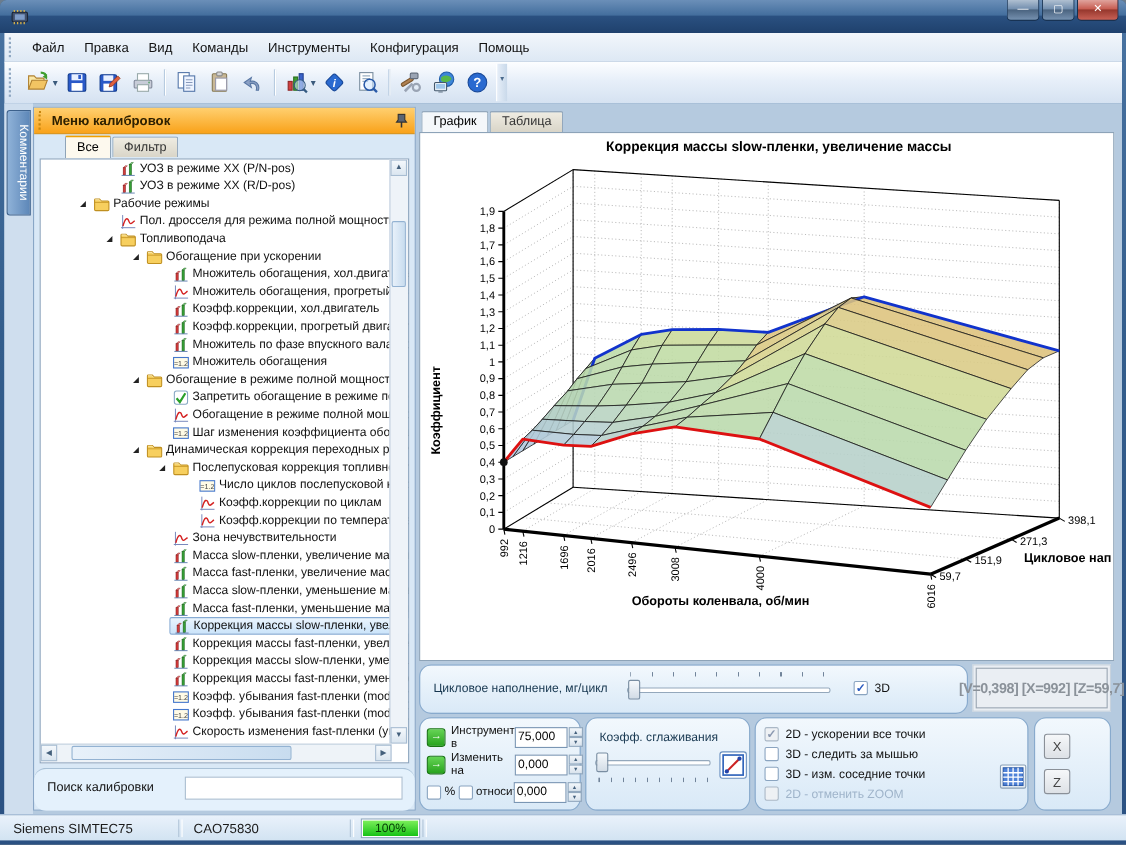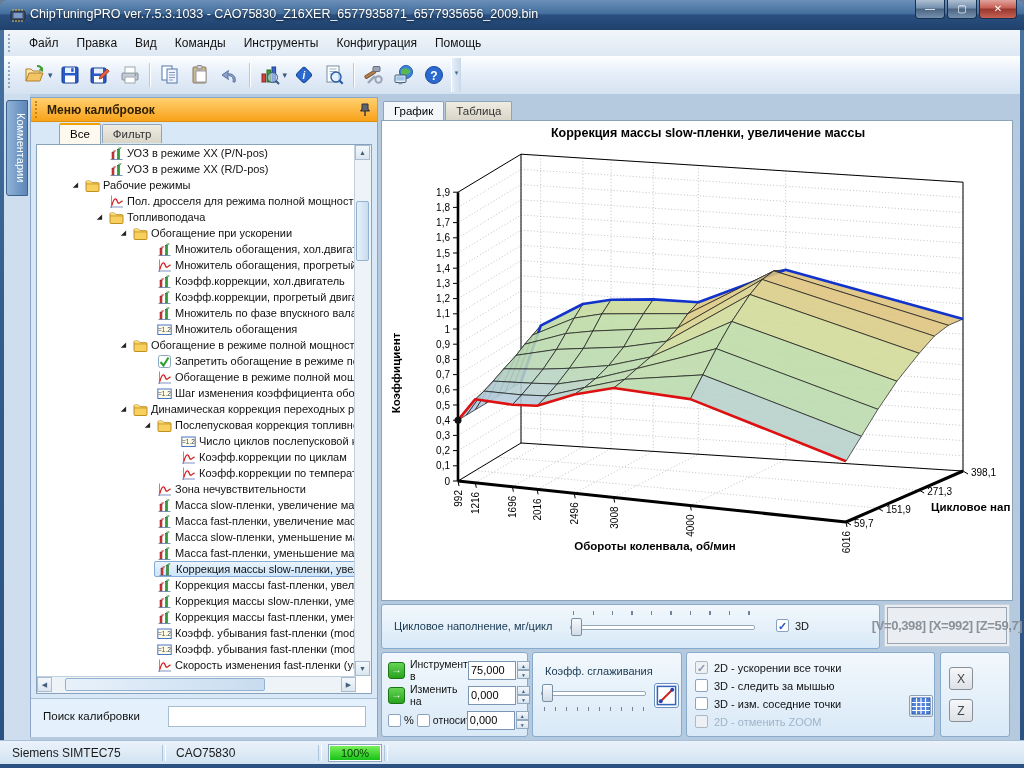--- a/index.html
+++ b/index.html
@@ -54,29 +54,29 @@
   .arrow{font-size:7px;color:#222;width:13px;text-align:center;flex:0 0 13px;}
   .ticon{width:15px;height:15px;flex:0 0 15px;margin-right:3px;}
   .ticon svg{width:15px;height:15px;display:block;}
   .hl{padding:0 3px;border-radius:2px;display:flex;align-items:center;height:16px;}
   .sel .hl{background:linear-gradient(180deg,#eaf4fd,#cbe4fa);border:1px solid #86abd4;height:14px;}
   .vscroll{right:0;top:0;width:16px;height:531px;background:#eef3f8;border-left:1px solid #c2d0de;}
   .hscroll{left:0;bottom:0;width:319px;height:16px;background:#eef3f8;border-top:1px solid #c2d0de;}
   .sbtn{background:linear-gradient(180deg,#f4f8fc,#dbe6f0);border:1px solid #a8bdd2;color:#44607c;
     font-size:7px;text-align:center;line-height:14px;box-sizing:border-box;}
   .thumb{background:linear-gradient(90deg,#e8f1fa,#c8dcef);border:1px solid #93b2d2;border-radius:2px;box-sizing:border-box;}
-  #search-row{left:0;top:600px;width:346px;height:38px;background:#e4f1fc;border-top:1px solid #a8c0d6;}
+  #search-row{left:0;top:600px;width:346px;height:38px;background:#e4f1fc;border-top:1px solid #a8c0d6;border-radius:11px;}
   #search-label{left:12px;top:11px;font-size:11.5px;color:#111;}
   #search-input{left:137px;top:7px;width:198px;height:21px;border:1px solid #a8bdd0;background:#fff;font-size:11px;box-sizing:border-box;}
   
   #ct-tabs{left:383px;top:97px;height:23px;display:flex;align-items:flex-end;}
   #ct-tabs .tab.on{background:#f4f7fa;border-top:1px solid #8fa4b8;top:1px;}
   #chart-panel{left:381px;top:120px;width:632px;height:481px;background:#fff;border:1px solid #8da3b8;box-sizing:border-box;}
   #surface-chart{left:383px;top:121px;width:629px;height:478px;}
-  .groupbox{background:linear-gradient(180deg,#f2f8fd,#d9e9f7);border:1px solid #88aacd;border-radius:3px;box-sizing:border-box;}
+  .groupbox{background:linear-gradient(180deg,#f2f8fd,#d9e9f7);border:1px solid #88aacd;border-radius:11px;box-sizing:border-box;}
   #grp-slice{left:381px;top:604px;width:499px;height:45px;}
   #slice-label{left:12px;top:15px;font-size:11px;color:#16364f;}
   .ticks{position:absolute;background:repeating-linear-gradient(90deg,#71849a 0 1px,transparent 1px 19.5px);height:4px;width:177px;}
   .strack{position:absolute;height:5px;background:#fff;border:1px solid #94a8bc;border-radius:2px;box-sizing:border-box;}
   .sthumb{position:absolute;width:11px;height:18px;background:linear-gradient(180deg,#f6f9fc,#d2dce6);border:1px solid #7a8ea2;border-radius:2px;box-sizing:border-box;}
   .cbox{width:13px;height:13px;background:#fff;border:1px solid #8aa4c0;border-radius:2px;font-size:11px;line-height:12px;
     text-align:center;color:#2a5ac0;font-weight:bold;box-sizing:border-box;flex:0 0 13px;}
   .cbox.dis{background:#eef1f4;color:#8a98b0;border-color:#aab8c6;}
   .cblabel{font-size:11px;color:#111;margin-left:6px;}
   #readout{left:884px;top:604px;width:126px;height:43px;background:#eaeef3;border:1px solid #c7d2dd;box-sizing:border-box;}
@@ -119,21 +119,20 @@
 <div id="win">
 
   <div id="titlebar" class="abs">
     <span id="app-icon" class="abs">
       <svg viewBox="0 0 18 18">
           <rect x="2" y="5" width="14" height="9" rx="1.5" fill="#41516e" stroke="#1c2636"></rect>
       <rect x="4.5" y="7" width="9" height="5" fill="#7e9cc8"></rect>
       <path d="M4 3v2M7 3v2M10 3v2M13 3v2M4 14v2M7 14v2M10 14v2M13 14v2" stroke="#d9b24a" stroke-width="1.2"></path>
         </svg>
     </span>
-    <span id="title-text" class="abs">ChipTuningPRO ver.7.5.3.1033 - CAO75830_Z16XER_6577935871_6577935656_2009.bin</span>
     <div class="winbtn abs" style="left:915px;width:30px;"><span>—</span></div>
     <div class="winbtn abs" style="left:947px;width:30px;"><span>▢</span></div>
     <div class="winbtn abs" id="btn-close" style="left:979px;width:38px;"><span>✕</span></div>
   </div>
 
   <div id="menubar" class="abs">
     <span class="grip"></span>
   <div class="menu-item">Файл</div>
       <div class="menu-item">Правка</div>
       <div class="menu-item">Вид</div>

